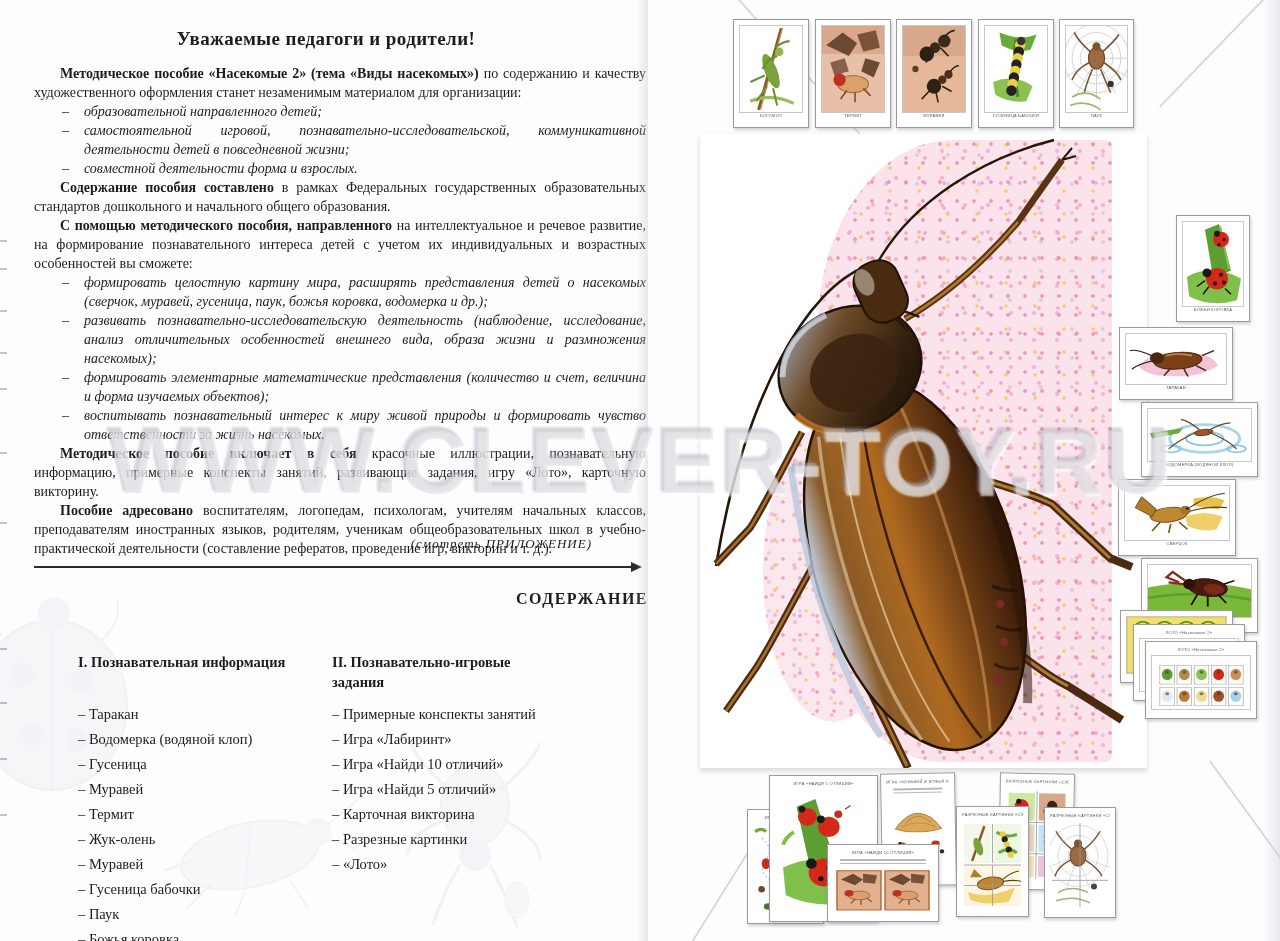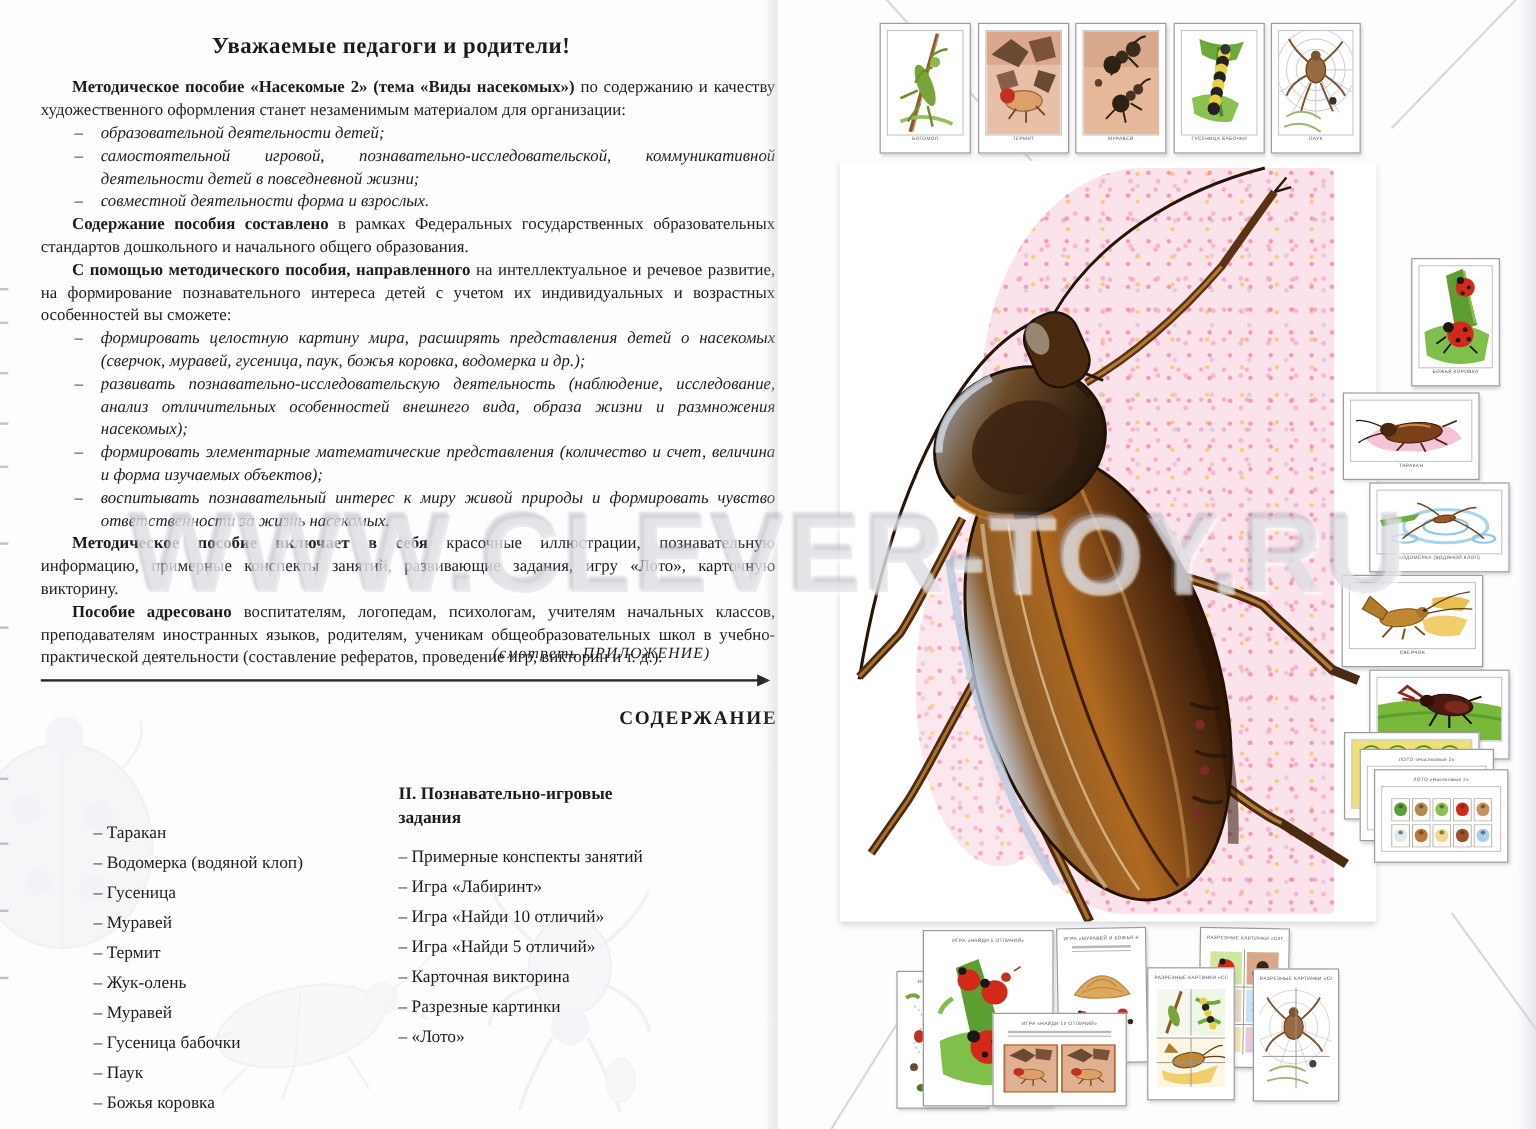--- a/index.html
+++ b/index.html
@@ -88,36 +88,37 @@
   <svg class="ghost" style="left:405px;top:735px" width="140" height="200" viewBox="0 0 140 200">
     <ellipse cx="70" cy="70" rx="34" ry="40" fill="#ccd2df" stroke="#9aa4ba" stroke-width="2"></ellipse>
     <circle cx="70" cy="120" r="16" fill="#b8c0d0"></circle>
     <path d="M45,55 Q10,25 5,5 M95,55 Q130,25 135,8 M42,85 Q8,95 2,120 M98,85 Q132,100 136,125 M55,130 Q35,165 28,190 M85,130 Q105,168 112,192" stroke="#9aa4ba" stroke-width="3" fill="none"></path>
     <ellipse cx="112" cy="165" rx="12" ry="18" fill="#ccd2df" stroke="#9aa4ba"></ellipse>
   </svg>
 
   <div id="page-title">Уважаемые педагоги и родители!</div>
   <div id="flow">
       <p><b>Методическое пособие «Насекомые 2» (тема «Виды насекомых»)</b><span> по содержанию и качеству художественного оформления станет незаменимым материалом для организации:</span></p>
-      <div class="bullet"><span class="dash">–</span><span>образовательной деятельности детей;</span></div>
+      <div class="bullet"><span class="dash">–</span><span>образовательной направленного детей;</span></div>
       <div class="bullet"><span class="dash">–</span><span>самостоятельной игровой, познавательно-исследовательской, коммуникативной деятельности детей в повседневной жизни;</span></div>
       <div class="bullet"><span class="dash">–</span><span>совместной деятельности форма и взрослых.</span></div>
       <p><b>Содержание пособия составлено</b><span> в рамках Федеральных государственных образовательных стандартов дошкольного и начального общего образования.</span></p>
       <p><b>С помощью методического пособия, направленного</b><span> на интеллектуальное и речевое развитие, на формирование познавательного интереса детей с учетом их индивидуальных и возрастных особенностей вы сможете:</span></p>
       <div class="bullet"><span class="dash">–</span><span>формировать целостную картину мира, расширять представления детей о насекомых (сверчок, муравей, гусеница, паук, божья коровка, водомерка и др.);</span></div>
       <div class="bullet"><span class="dash">–</span><span>развивать познавательно-исследовательскую деятельность (наблюдение, исследование, анализ отличительных особенностей внешнего вида, образа жизни и размножения насекомых);</span></div>
       <div class="bullet"><span class="dash">–</span><span>формировать элементарные математические представления (количество и счет, величина и форма изучаемых объектов);</span></div>
       <div class="bullet"><span class="dash">–</span><span>воспитывать познавательный интерес к миру живой природы и формировать чувство ответственности за жизнь насекомых.</span></div>
       <p><b>Методическое пособие включает в себя</b><span> красочные иллюстрации, познавательную информацию, примерные конспекты занятий, развивающие задания, игру «Лото», карточную викторину.</span></p>
       <p><b>Пособие адресовано</b><span> воспитателям, логопедам, психологам, учителям начальных классов, преподавателям иностранных языков, родителям, ученикам общеобразовательных школ в учебно-практической деятельности (составление рефератов, проведение игр, викторин и т. д.).</span></p>
     </div>
   <div id="appendix-note">(смотреть ПРИЛОЖЕНИЕ)</div>
   <div id="arrow-rule"></div>
   <div id="toc-h1">СОДЕРЖАНИЕ</div>
   <div class="toc-col" id="toc-col1">
+    <h3>I. Познавательная информация</h3>
     <div class="toc-items">
         <div class="toc-item">–  Таракан</div>
         <div class="toc-item">–  Водомерка (водяной клоп)</div>
         <div class="toc-item">–  Гусеница</div>
         <div class="toc-item">–  Муравей</div>
         <div class="toc-item">–  Термит</div>
         <div class="toc-item">–  Жук-олень</div>
         <div class="toc-item">–  Муравей</div>
         <div class="toc-item">–  Гусеница бабочки</div>
         <div class="toc-item">–  Паук</div>

